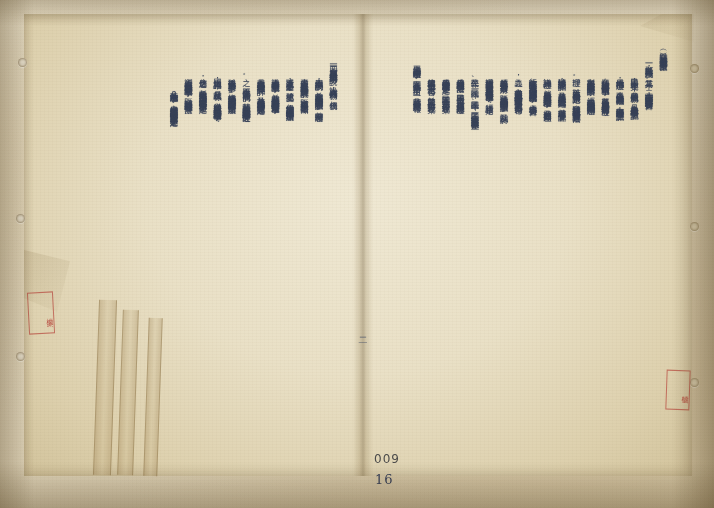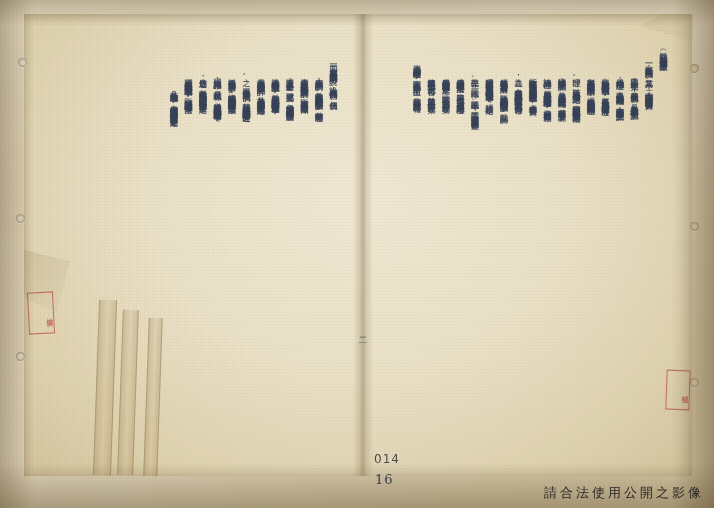--- a/index.html
+++ b/index.html
@@ -270,24 +270,23 @@
   <div class="tape" style="left:96px;  top:300px; width:16px; height:175px; transform:rotate(2deg);"></div>
   <div class="tape" style="left:120px; top:310px; width:14px; height:165px; transform:rotate(2deg);"></div>
   <div class="tape" style="left:146px; top:318px; width:12px; height:158px; transform:rotate(2deg);"></div>
 
   <div class="torn" style="left:24px; top:250px; width:46px; height:62px; clip-path:polygon(0 0, 100% 18%, 72% 100%, 0 78%); opacity:.5;"></div>
   <div class="torn" style="left:640px; top:14px; width:54px; height:40px; clip-path:polygon(40% 0, 100% 0, 100% 70%, 0 30%); opacity:.35;"></div>
 
   <div id="stamp-left" class="stamp">檔案</div>
   <div id="stamp-right" class="stamp">檔號</div>
 
-  <div id="page-num-print" class="page-num">014</div>
+  <div id="page-num-print" class="page-num">009</div>
   <div id="page-num-hand" class="page-num">16</div>
 
   <div class="edge-shadow-right"></div>
   <div class="edge-shadow-bottom"></div>
   <div class="edge-shadow-left"></div>
   <div class="edge-shadow-top"></div>
   <div class="scan-grain"></div>
 
-  <div id="watermark">請合法使用公開之影像</div>
 
 </div>
 
 </body></html>

